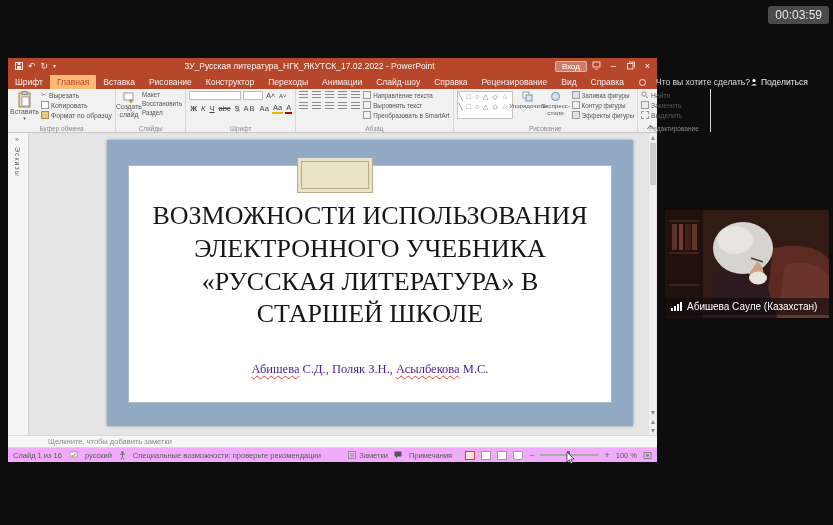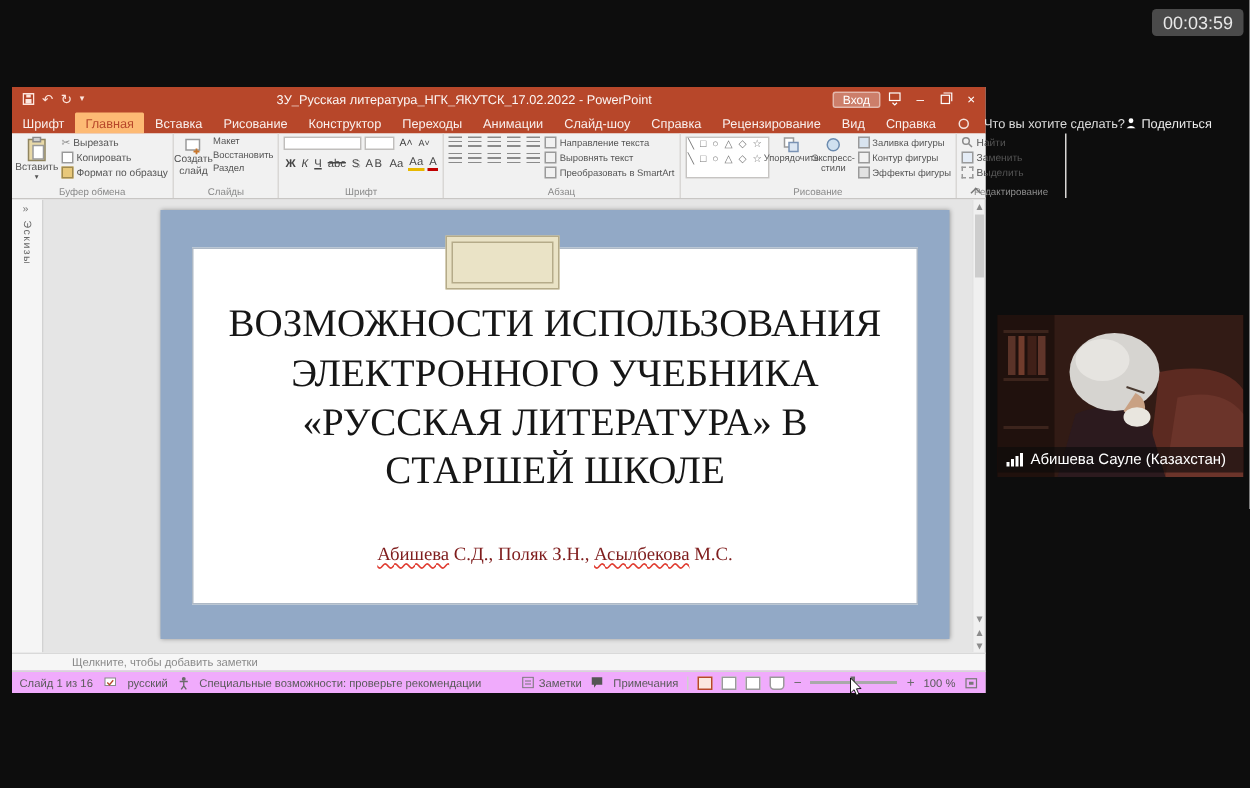--- a/index.html
+++ b/index.html
@@ -84,21 +84,21 @@
            background:#92a9c6; box-shadow:0 0 3px rgba(0,0,0,.35); }
   .panel { position:absolute; left:21px; right:21px; top:25px; bottom:23px;
            background:#fff; border:1px solid #aeb9c6; }
   .ornament { position:absolute; left:190px; top:17px; width:76px; height:36px;
               background:#eae3c6; border:1px solid #b5ab89; padding:3px; }
   .ornament > div { width:100%; height:100%; border:1px solid #b5ab89; }
   .slide-title { position:absolute; left:38px; right:38px; top:60px; text-align:center;
                  font-family:"Liberation Serif", serif; font-size:26px; line-height:1.26;
                  color:#161616; white-space:pre-line; }
   .authors { position:absolute; left:0; right:0; top:222px; text-align:center;
-             font-family:"Liberation Serif", serif; font-size:12.5px; color:#7f1d1d; }
+             font-family:"Liberation Serif", serif; font-size:12.5px; color:#4c1d95; }
   .misspell { text-decoration-line:underline; text-decoration-style:wavy;
               text-decoration-color:#e03c31; text-decoration-thickness:1px;
               text-underline-offset:2px; }
 
   .vscroll { position:absolute; right:1px; top:0; bottom:0; width:8px; background:#f0f0f0;
              border-left:1px solid #e2e2e2; }
   .varrow { width:8px; height:9px; position:relative; }
   .varrow::before { content:""; position:absolute; left:1.5px; border-left:2.5px solid transparent;
                     border-right:2.5px solid transparent; }
   .varrow.up::before { top:3px; border-bottom:4px solid #8c8c8c; }

